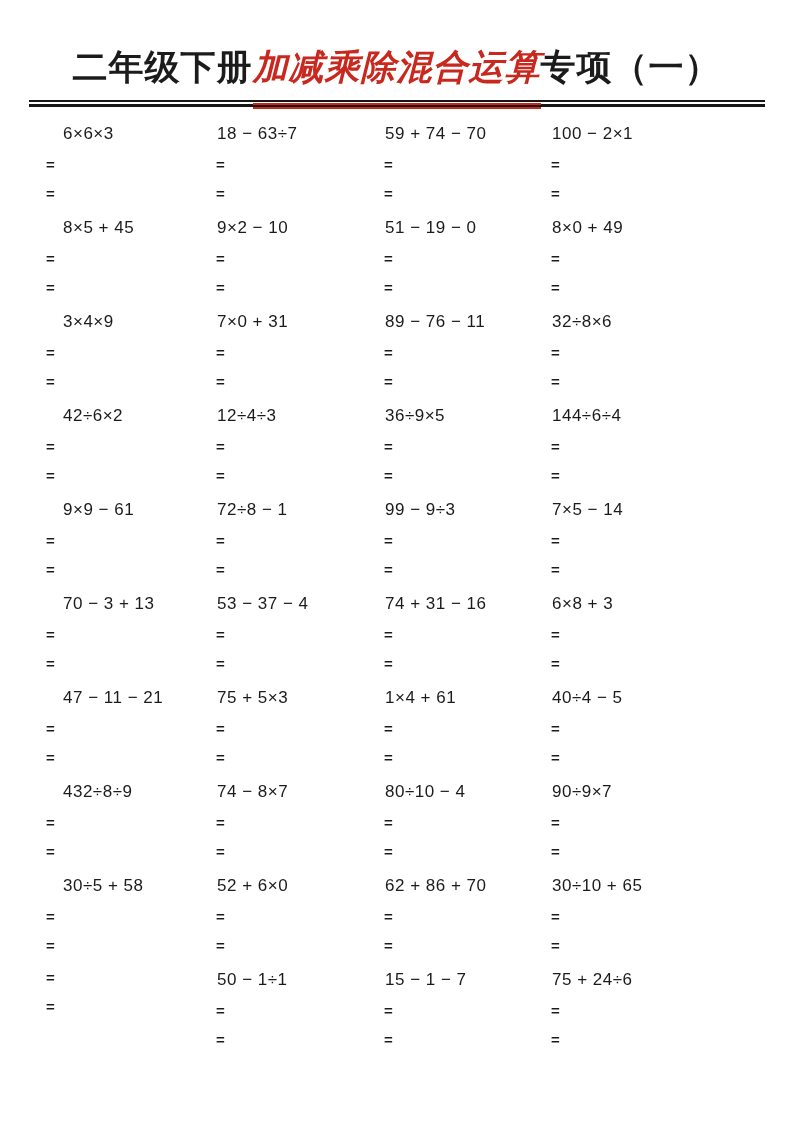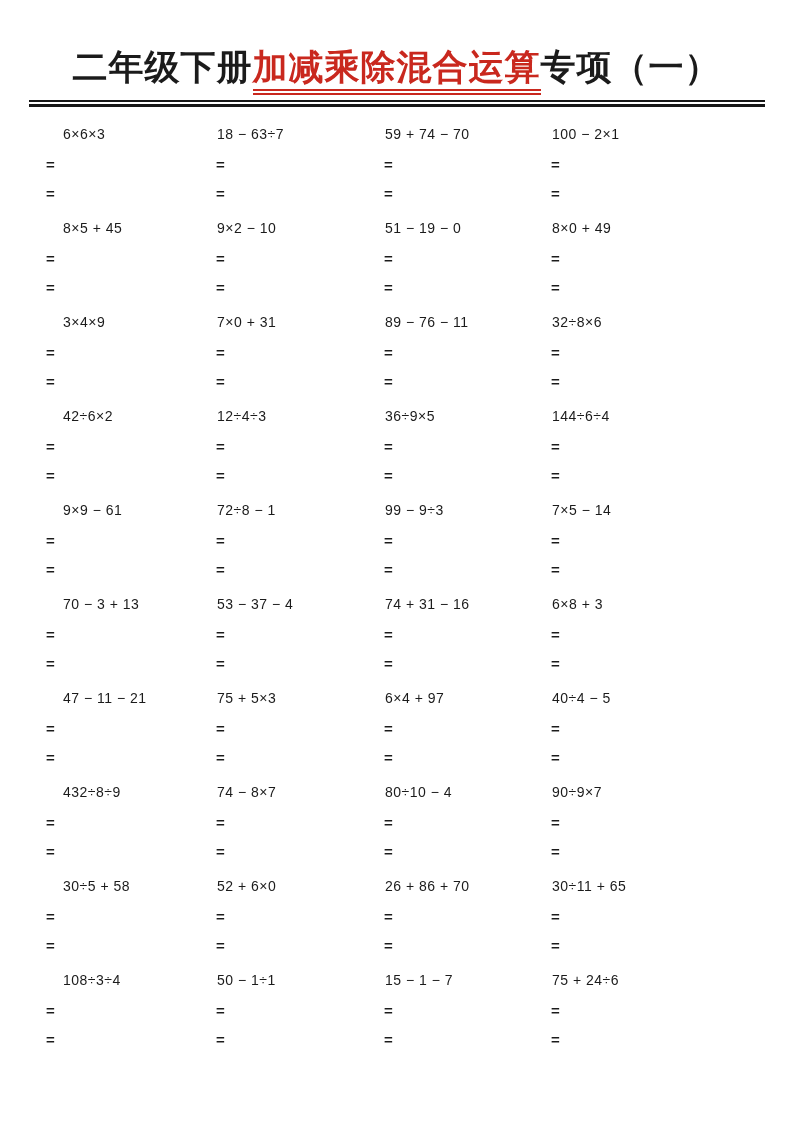--- a/index.html
+++ b/index.html
@@ -14,41 +14,42 @@
   
   .title {
     margin:44px 8px 0 8px;
     text-align:center;
     font-size:35px;
     font-weight:700;
     letter-spacing:1px;
     white-space:nowrap;
   }
   .title .hl {
-    padding-bottom:3px;
+    padding-bottom:17px;
     border-bottom:6px double #c9281e;
+    font-style:italic;
   }
 
   
   .rule { margin:9px auto 0 auto; width:736px; }
   .rule-top { height:2px; background:#161616; margin-bottom:2px; }
   .rule-bot { height:3px; background:#161616; }
 
   
   .grid {
     margin:10px 0 0 44px;
     display:grid;
     grid-template-columns:170px 168px 167px 217px;
     grid-auto-rows:94px;
   }
   .cell { }
   .expr {
     height:33px;
     display:flex; align-items:center;
-    font-size:14px;
+    font-size:17px;
     letter-spacing:0.5px;
     white-space:pre;
     padding-left:3px;
   }
   .cell.col1 .expr { padding-left:19px; }
   .eq {
     height:29px;
     display:flex; align-items:center;
     font-size:15px;
     font-weight:700;
@@ -192,21 +193,21 @@
         <div class="expr">47 − 11 − 21</div>
         <div class="eq">=</div>
         <div class="eq">=</div>
       </div>
       <div class="cell col2">
         <div class="expr">75 + 5×3</div>
         <div class="eq">=</div>
         <div class="eq">=</div>
       </div>
       <div class="cell col3">
-        <div class="expr">6×4 + 97</div>
+        <div class="expr">1×4 + 61</div>
         <div class="eq">=</div>
         <div class="eq">=</div>
       </div>
       <div class="cell col4">
         <div class="expr">40÷4 − 5</div>
         <div class="eq">=</div>
         <div class="eq">=</div>
       </div>
       <div class="cell col1">
         <div class="expr">432÷8÷9</div>
@@ -232,31 +233,30 @@
         <div class="expr">30÷5 + 58</div>
         <div class="eq">=</div>
         <div class="eq">=</div>
       </div>
       <div class="cell col2">
         <div class="expr">52 + 6×0</div>
         <div class="eq">=</div>
         <div class="eq">=</div>
       </div>
       <div class="cell col3">
-        <div class="expr">26 + 86 + 70</div>
-        <div class="eq">=</div>
-        <div class="eq">=</div>
-      </div>
-      <div class="cell col4">
-        <div class="expr">30÷11 + 65</div>
-        <div class="eq">=</div>
-        <div class="eq">=</div>
-      </div>
-      <div class="cell col1">
-        <div class="expr">108÷3÷4</div>
+        <div class="expr">62 + 86 + 70</div>
+        <div class="eq">=</div>
+        <div class="eq">=</div>
+      </div>
+      <div class="cell col4">
+        <div class="expr">30÷10 + 65</div>
+        <div class="eq">=</div>
+        <div class="eq">=</div>
+      </div>
+      <div class="cell col1">
         <div class="eq">=</div>
         <div class="eq">=</div>
       </div>
       <div class="cell col2">
         <div class="expr">50 − 1÷1</div>
         <div class="eq">=</div>
         <div class="eq">=</div>
       </div>
       <div class="cell col3">
         <div class="expr">15 − 1 − 7</div>

